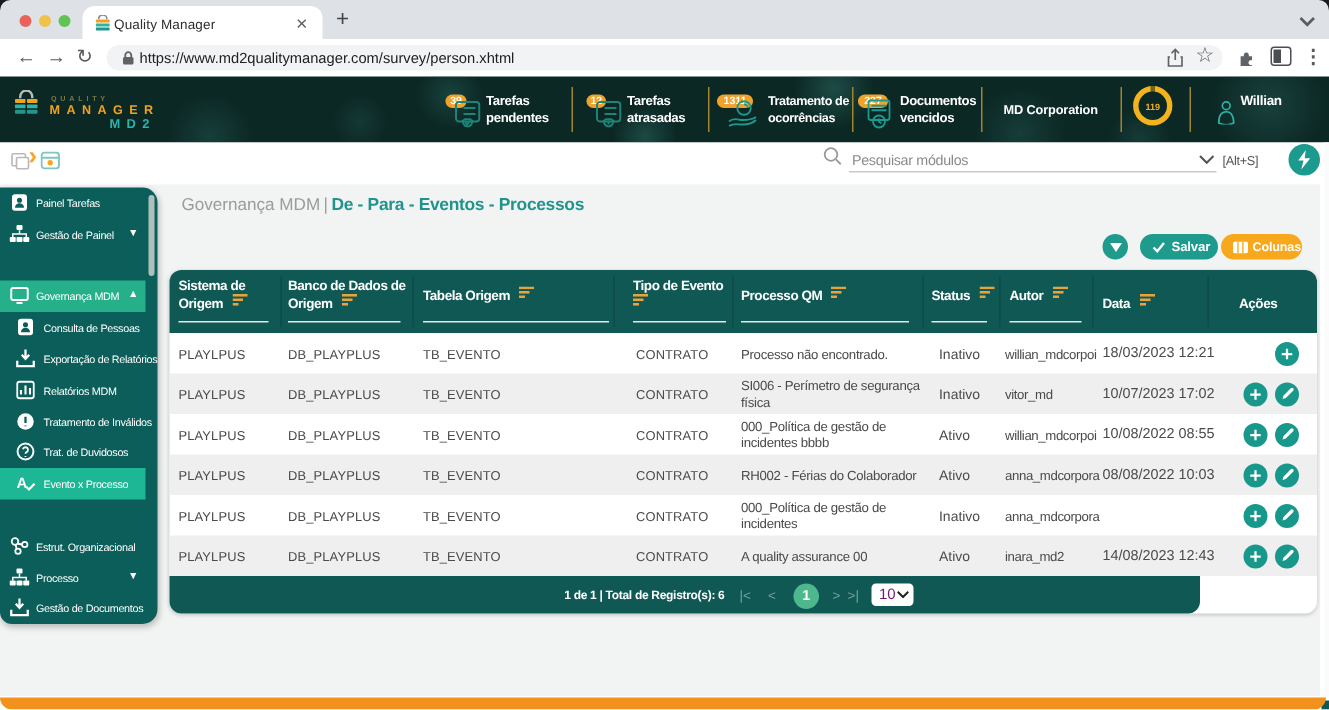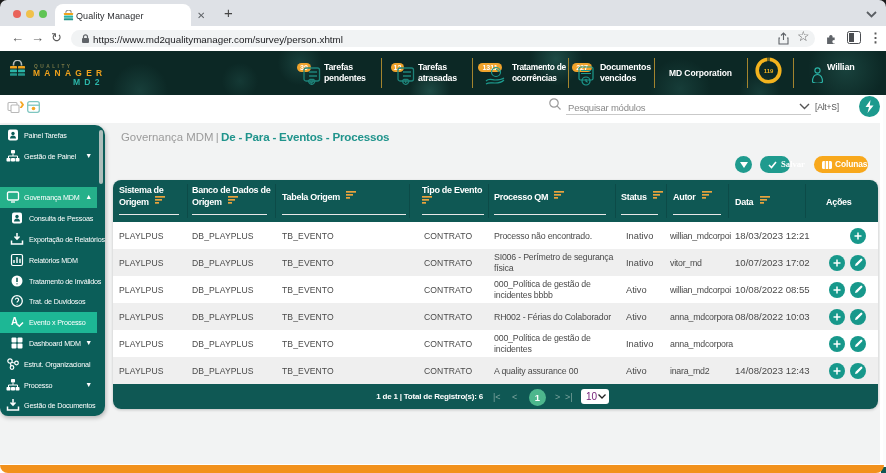--- a/index.html
+++ b/index.html
@@ -2,21 +2,21 @@
 <html><head>
 <meta charset="utf-8">
 <style>
 * { margin:0; padding:0; box-sizing:border-box; }
 html,body { width:886px; height:473px; overflow:hidden; background:#fff; }
 body { font-family:"Liberation Sans", sans-serif; position:relative; }
 
 
 #tabbar { position:absolute; left:0; top:0; width:886px; height:26px; background:#dee1e6; border-radius:7px 7px 0 0; }
 .tl { position:absolute; top:10.2px; width:8px; height:8px; border-radius:50%; }
-#tab { position:absolute; left:55px; top:4px; width:136px; height:22px; background:#fff; border-radius:8px 8px 0 0;padding-left:10px; }
+#tab { position:absolute; left:55px; top:4px; width:160px; height:22px; background:#fff; border-radius:8px 8px 0 0;padding-left:10px; }
 #tabtitle { position:absolute; left:21px; top:7px; font-size:9px; color:#2b2d30; font-weight:normal; letter-spacing:0.1px; }
 #tabx { position:absolute; left:142px; top:6px; font-size:10px; color:#5f6368; }
 #newtab { position:absolute; left:224px; top:4px; font-size:15px; color:#454545; font-weight:400; }
 #addrbar { position:absolute; left:0; top:26px; width:886px; height:25px; background:#fff; }
 .navic { position:absolute; top:4px; font-size:13px; color:#5a5a5a; }
 #omni { position:absolute; left:71px; top:4px; width:744px; height:17px; border-radius:9px; background:#f1f3f4; }
 #url { position:absolute; left:22px; top:3.5px; font-size:9.8px; color:#202124; letter-spacing:0; }
 
 #navbar { position:absolute; left:0; top:51px; width:886px; height:44px;
   background:
@@ -69,21 +69,21 @@
 .fic { display:inline-block; vertical-align:1px; margin-left:4px; }
 .row { position:absolute; left:0; width:765px; height:27px; font-size:8.6px; color:#4a4a4a; letter-spacing:0.1px; }
 .row.odd { background:#efefef; }
 .cell { position:absolute; top:0; height:27px; display:flex; align-items:center; white-space:nowrap; }
 .cell2 { line-height:10.5px; }
 .row .cell:nth-child(5) { font-size:8.8px; letter-spacing:-0.2px; }
 .row .cell:nth-child(6) { font-size:9.3px; letter-spacing:0; }
 .row .cell:nth-child(7) { font-size:8.8px; letter-spacing:-0.25px; }
 .row .cell:nth-child(8) { font-size:9.6px; letter-spacing:0; }
 .acirc { position:absolute; width:16px; height:16px; border-radius:50%; background:#17988b; top:5.5px; }
-#tfoot { position:absolute; left:0; top:204px; width:765px; height:25px; background:#0f5854; border-radius:0 0 8px 8px; color:#fff; }
+#tfoot { position:absolute; left:0; top:204px; width:687px; height:25px; background:#0f5854; border-radius:0 0 8px 8px; color:#fff; }
 
 #bottombar { position:absolute; left:0; top:465px; width:884px; height:8px; background:#f2911c; border-radius:0 0 9px 9px; }
 #tealcorner { position:absolute; left:881px; top:467px; width:5px; height:6px; background:#0f5854; }
 svg { display:block; }
 </style>
 </head>
 <body>
 
 <div id="tealcorner"></div>
 
@@ -317,32 +317,20 @@
         </svg>
       <span class="txt">Trat. de Duvidosos</span>
     </div>
     <div class="mi activelight sub" style="top:187.2px;">
       <svg class="ic" viewBox="0 0 14 14">
           <text x="1" y="10" font-size="10" font-weight="bold" fill="#fff" font-family="Liberation Sans">A</text>
           <path d="M7.5 9.5 l1.8 1.8 L13 7.5" stroke="#fff" stroke-width="1.5" fill="none"></path>
         </svg>
       <span class="txt">Evento x Processo</span>
     </div>
-    <div class="mi sub" style="top:208px;">
-      <svg class="ic" viewBox="0 0 14 14">
-          <g fill="#fff">
-            <rect x="1.5" y="1.5" width="5" height="5" rx="1"></rect>
-            <rect x="7.5" y="1.5" width="5" height="5" rx="1"></rect>
-            <rect x="1.5" y="7.5" width="5" height="5" rx="1"></rect>
-            <rect x="7.5" y="7.5" width="5" height="5" rx="1"></rect>
-          </g>
-        </svg>
-      <span class="txt">Dashboard MDM</span>
-        <span class="chev">▼</span>
-    </div>
     <div class="mi" style="top:228.8px;">
       <svg class="ic" viewBox="0 0 14 14">
           <g fill="none" stroke="#fff" stroke-width="1.2">
             <circle cx="4" cy="4" r="2.2"></circle>
             <circle cx="10.5" cy="6" r="1.8"></circle>
             <circle cx="6" cy="10.5" r="1.8"></circle>
             <path d="M5.8 5.5 L9 6 M5 8.9 L4.5 6.2"></path>
           </g>
         </svg>
       <span class="txt">Estrut. Organizacional</span>
@@ -370,21 +358,21 @@
   </div>
   <div id="sbthumb"></div>
 
   <div id="heading"><span class="grey">Governança MDM | </span><span class="teal">De - Para - Eventos - Processos</span></div>
 
   <div class="rbtn" style="left:735px;width:17px;background:#1f9b8e;">
     <svg style="position:absolute;left:4.5px;top:6px;" width="8" height="6" viewBox="0 0 8 6">
         <path d="M0 0 H8 L4 6 Z" fill="#fff"></path>
       </svg>
   </div>
-  <div class="rbtn" style="left:760px;width:30px;background:#1f9b8e;font-size:8.8px;font-family:Liberation Serif, serif;">
+  <div class="rbtn" style="left:760px;width:52px;background:#1f9b8e;font-size:8.8px;">
     <svg style="position:absolute;left:8px;top:5px;" width="9" height="8" viewBox="0 0 9 8">
         <path d="M1 4 L3.5 6.5 L8 1" stroke="#fff" stroke-width="1.6" fill="none"></path>
       </svg>
     <span style="position:absolute;left:21px;top:0;">Salvar</span>
   </div>
   <div class="rbtn" style="left:814px;width:54px;background:#f8a81c;font-size:8.4px;">
     <svg style="position:absolute;left:8px;top:4.5px;" width="10" height="8" viewBox="0 0 10 8">
       <rect x="0" y="0" width="10" height="8" rx="1.5" fill="#fff"></rect>
       <path d="M3.3 0 V8 M6.6 0 V8" stroke="#f8a81c" stroke-width="0.9"></path>
     </svg>

